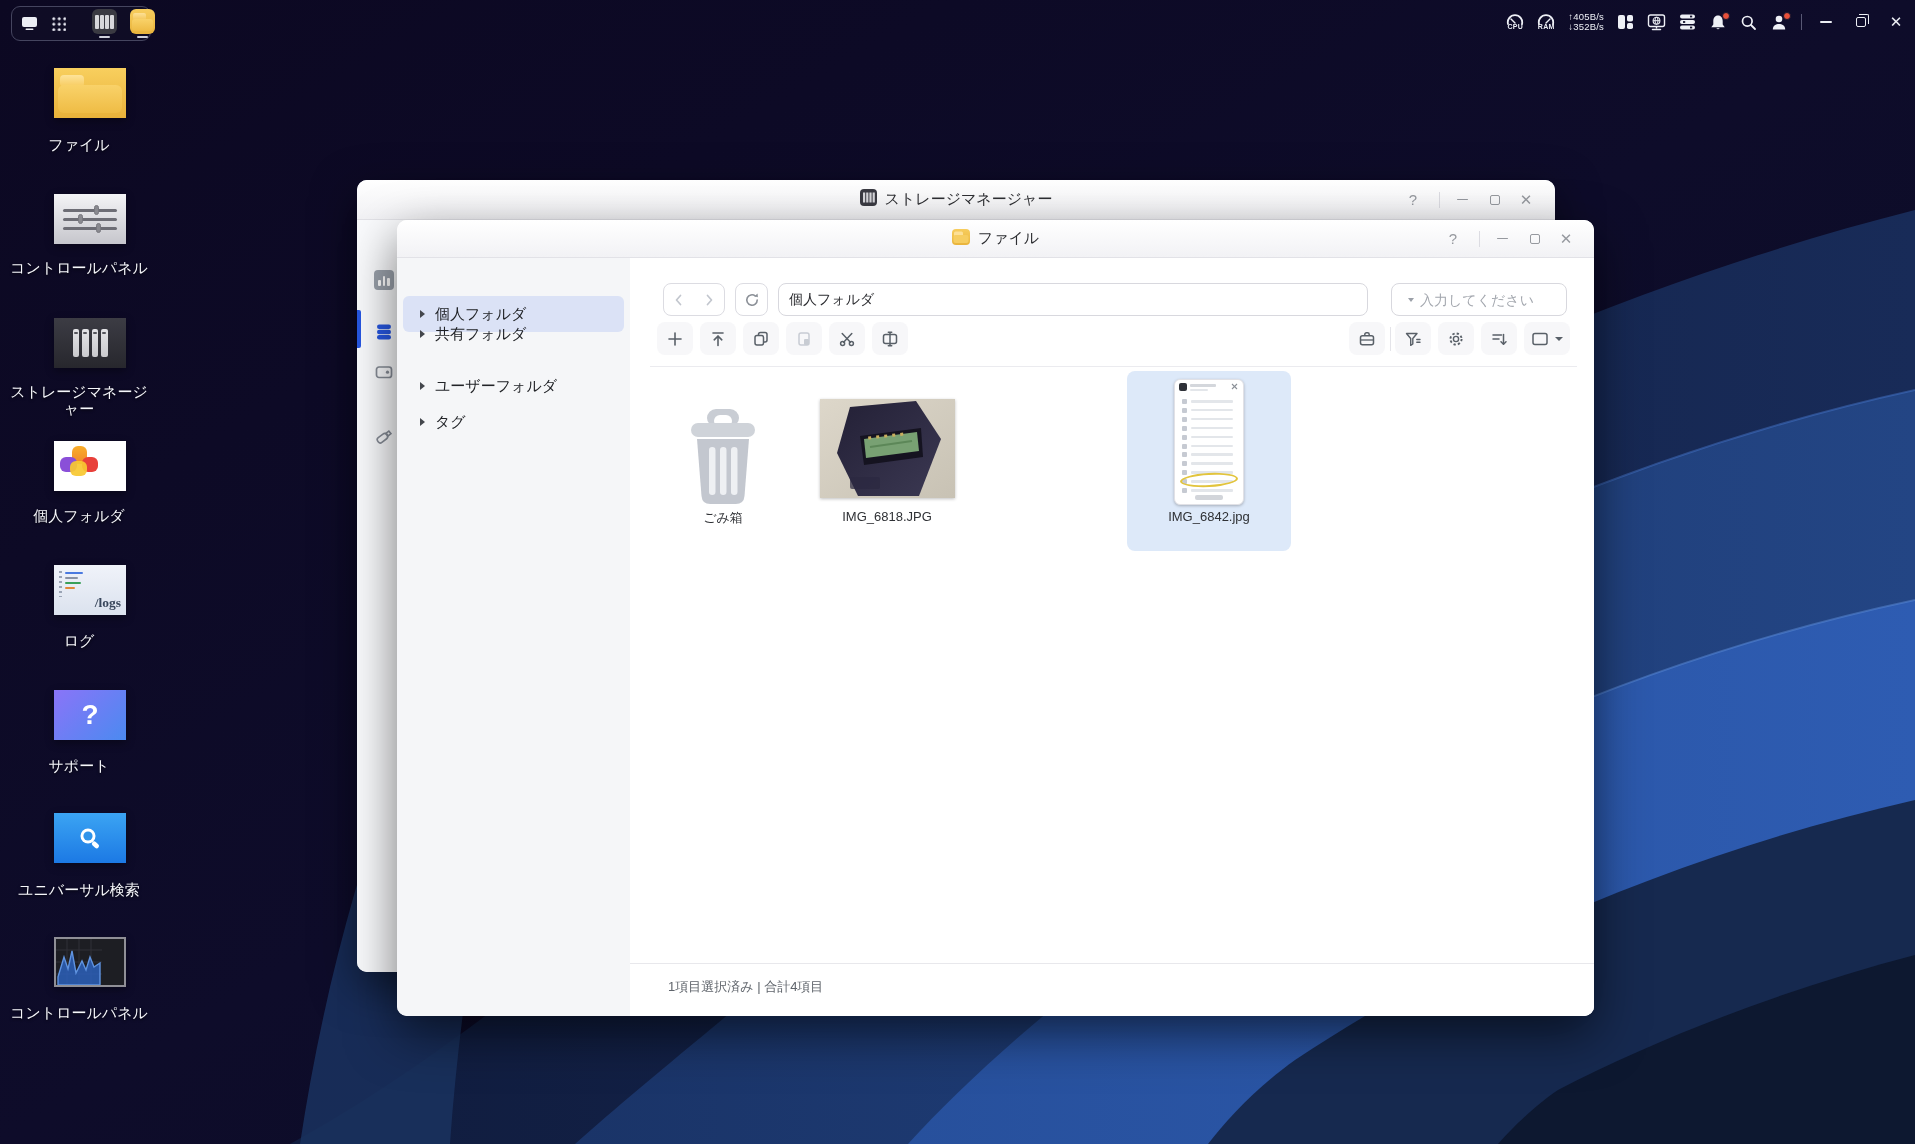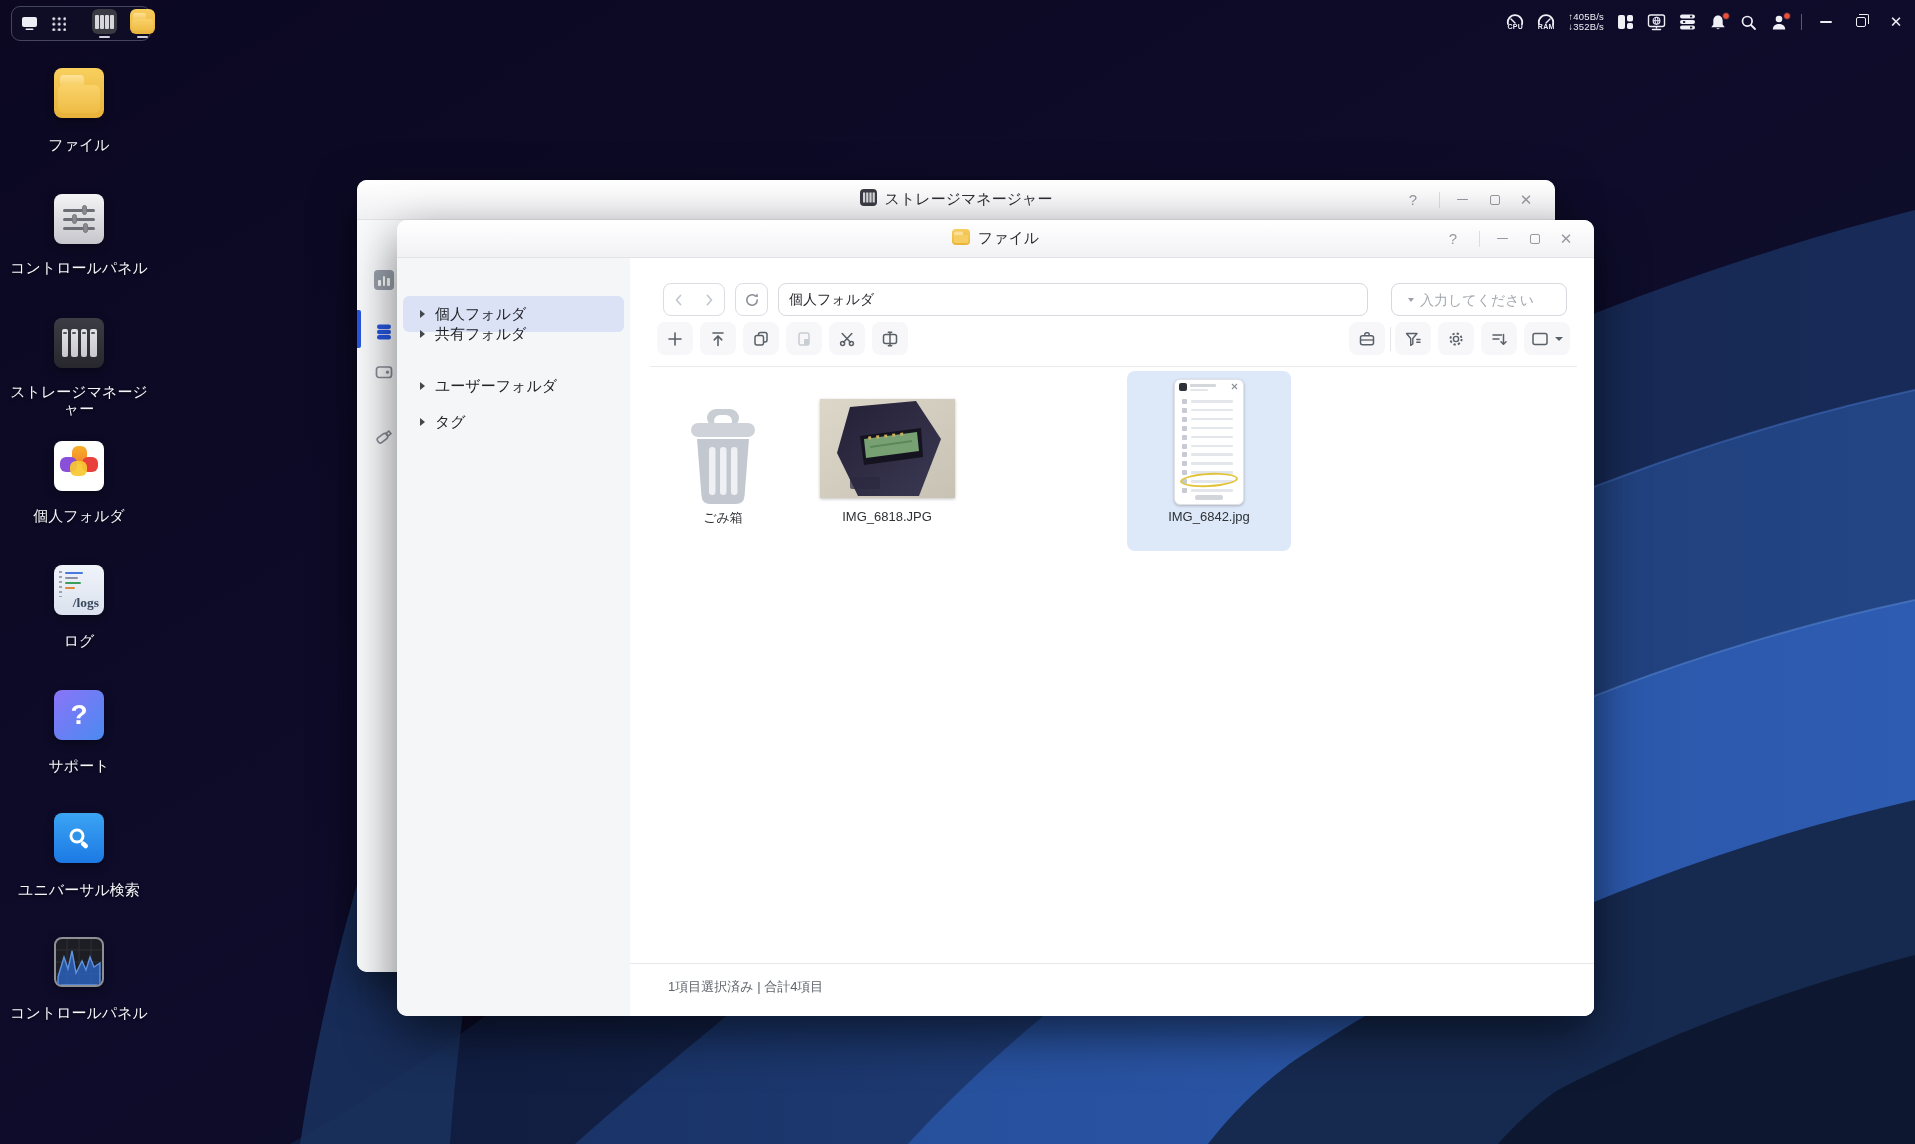--- a/index.html
+++ b/index.html
@@ -34,21 +34,21 @@
   .red-dot{position:absolute;top:-2px;right:-3px;width:8px;height:8px;border-radius:50%;
     background:#e8503a;border:1.5px solid #17162e}
   .tray-sep{width:1px;height:16px;background:#585874}
   .win-ctl{width:22px;display:flex;align-items:center;justify-content:center;font-size:15px;cursor:pointer}
   .tb-minbar{width:12px;height:1.8px;background:#eceef4;border-radius:1px}
   .tb-restore{width:10px;height:10px;border:1.4px solid #eceef4;border-radius:2px;position:relative;background:transparent}
   .tb-restore::before{content:"";position:absolute;left:2px;top:-4px;width:9px;height:9px;border:1.4px solid #eceef4;
     border-left:none;border-bottom:none;border-radius:0 2px 0 0}
 
   
-  .dicon{width:50px;height:50px;border-radius:8px;position:absolute;left:54px;cursor:pointer;
+  .dicon{width:72px;height:50px;border-radius:0;position:absolute;left:54px;cursor:pointer;
     box-shadow:0 3px 8px rgba(0,0,0,.35)}
   .dlabel{position:absolute;left:9px;width:140px;text-align:center;color:#f6f7fb;font-size:15px;line-height:17px;
     text-shadow:0 1px 3px rgba(0,0,0,.75);word-break:break-all;cursor:pointer}
   .ic-file{background:linear-gradient(180deg,#f8cf5e,#e9b23a)}
   .ic-file .flap{position:absolute;left:6px;top:7px;width:24px;height:12px;border-radius:4px;
     background:linear-gradient(#fde39a,#f7cb5e)}
   .ic-file .front{position:absolute;left:4px;right:4px;top:17px;bottom:5px;border-radius:6px;
     background:linear-gradient(#f9d269,#efbc45)}
   .ic-cp{background:linear-gradient(180deg,#f4f4f6,#c6c6cc);display:flex;flex-direction:column;justify-content:center;gap:6px;padding:0 9px}
   .slider{height:3px;background:#6d6d75;border-radius:2px;position:relative}

